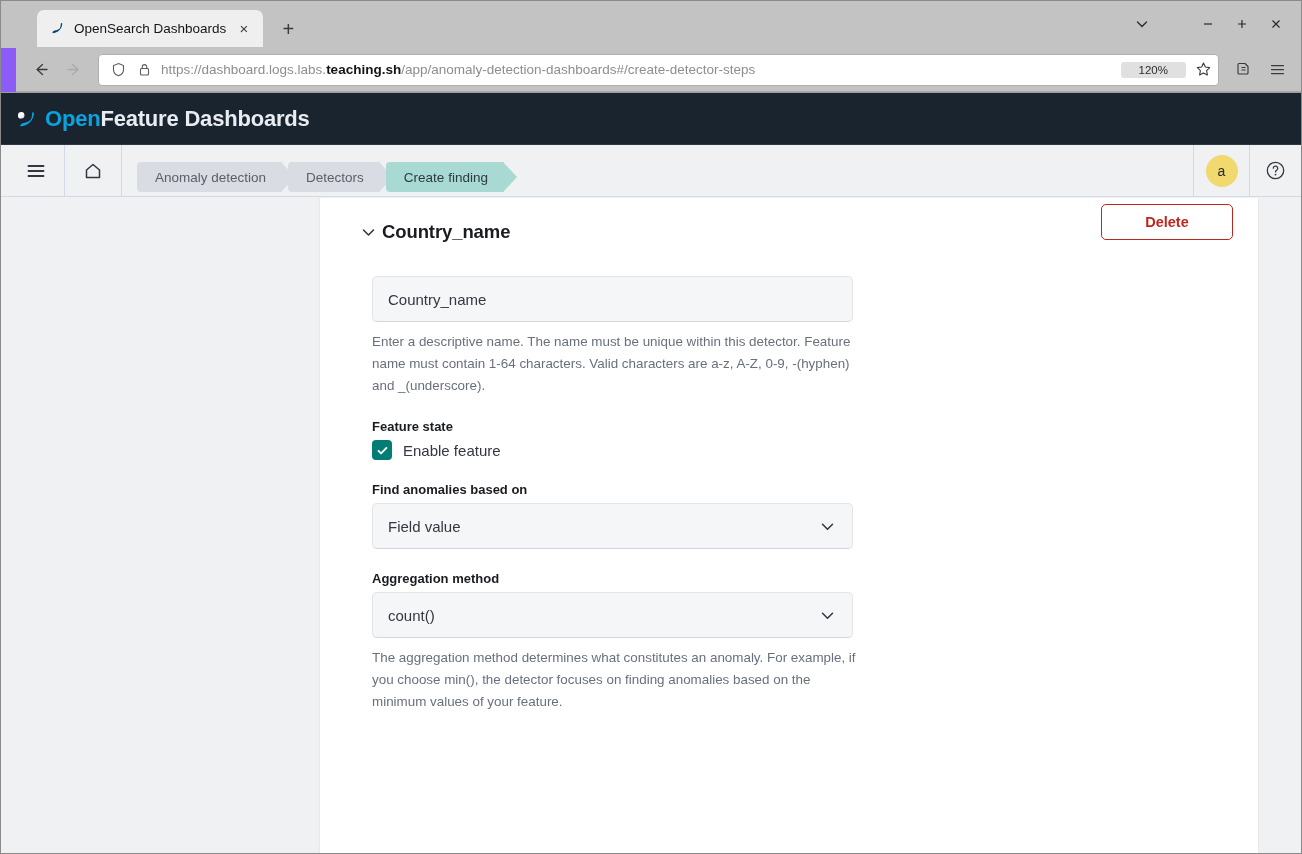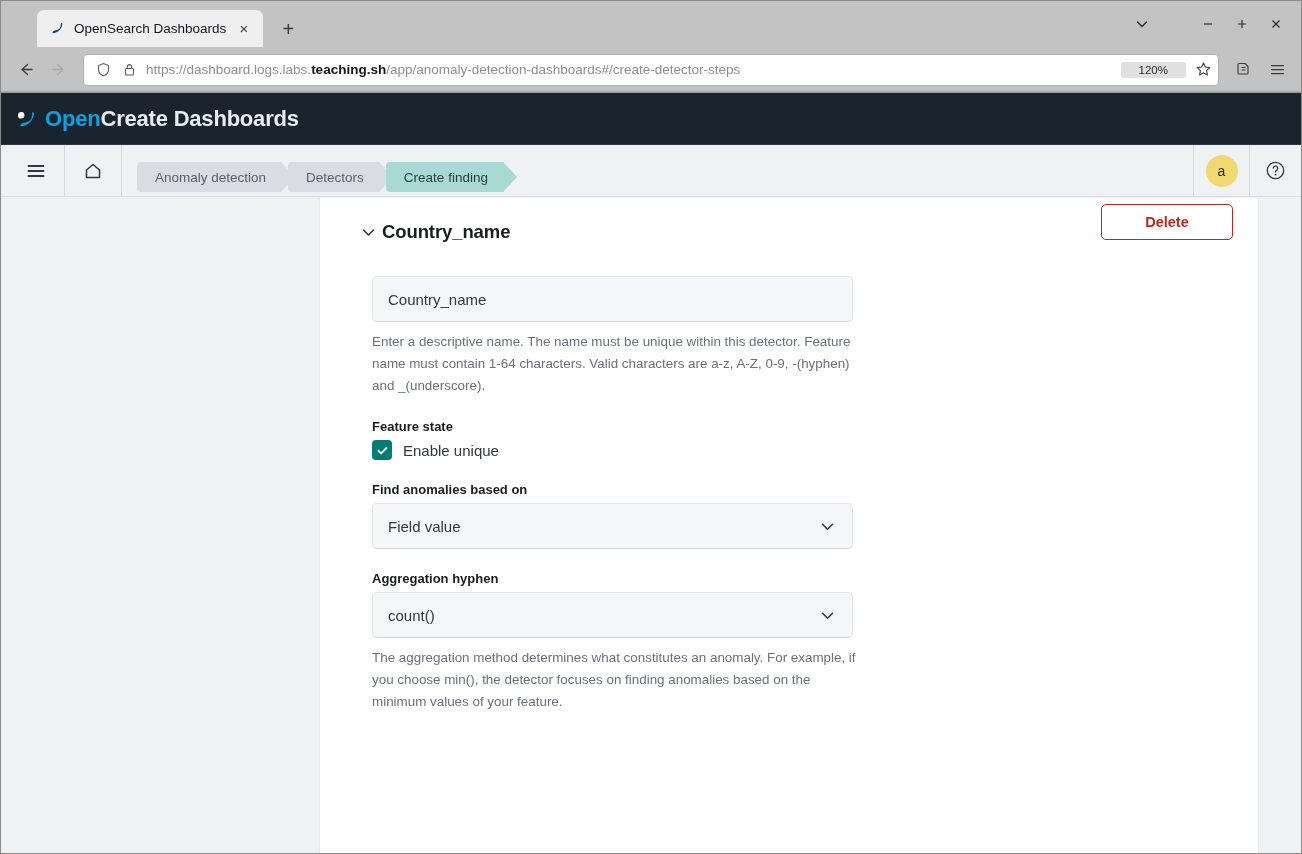--- a/index.html
+++ b/index.html
@@ -62,20 +62,21 @@
     color: #2b2b2b;
   }
   .win-btn.chev { margin-right: 32px; }
 
   .navbar {
     height: 44px; flex: 0 0 44px;
     background: #c3c3c3;
     display: flex; align-items: center;
     padding: 0 8px; gap: 2px;
     border-bottom: 1px solid #a9a9a9;
+    margin-left: 15px;
   }
   .nav-icon-btn {
     width: 32px; height: 32px; flex: 0 0 32px;
     display: flex; align-items: center; justify-content: center;
     color: #4b4b4b; border-radius: 4px;
   }
   .nav-icon-btn.disabled { color: #a0a0a0; }
   .urlbar {
     flex: 1; height: 32px; margin: 0 6px;
     background: #ffffff; border: 1px solid #b0b0b0;
@@ -330,21 +331,21 @@
     <div class="os-header">
       <div class="os-logo">
         <span class="os-logo-mark">
           <svg width="24" height="24" viewBox="0 0 24 24">
             <path d="M19 5.5c0 7.6-6.2 13.8-13.8 13.8 0-1.9 1.4-2.9 3.3-3.3 3.3-.7 6.6-1.4 7.9-4.7.6-1.4.7-3.3.7-5.8z" fill="#0aa3e0"></path>
             <circle cx="6.2" cy="8.3" r="3.2" fill="#ffffff" opacity="0.92"></circle>
             <circle cx="6.2" cy="8.3" r="3.2" fill="#1a242f" opacity="0.0"></circle>
             <path d="M3.2 8.3a3 3 0 015.9-.7 4.3 4.3 0 00-3.6 4.1A3 3 0 013.2 8.3z" fill="#ffffff"></path>
           </svg>
         </span>
-        <span class="os-logo-text"><span class="open">Open</span><span class="rest">Create Dashboards</span></span>
+        <span class="os-logo-text"><span class="open">Open</span><span class="rest">Feature Dashboards</span></span>
       </div>
     </div>
 
     <div class="os-nav">
       <div class="nav-btn">
         <svg width="20" height="20" viewBox="0 0 20 20">
             <path d="M2.5 5h15M2.5 10h15M2.5 15h15" stroke="#343741" stroke-width="1.9" stroke-linecap="round"></path>
           </svg>
       </div>
       <div class="nav-sep"></div>
@@ -406,42 +407,42 @@
           <div class="gap-lg"></div>
 
           <div class="form-row">
             <label class="field-label">Feature state</label>
             <div class="checkbox-row">
               <span class="checkbox">
                 <svg width="13" height="13" viewBox="0 0 13 13">
                     <path d="M2.5 6.8l2.6 2.6 5.3-5.5" stroke="#ffffff" stroke-width="1.9" fill="none" stroke-linecap="round" stroke-linejoin="round"></path>
                   </svg>
               </span>
-              <span class="checkbox-label">Enable unique</span>
+              <span class="checkbox-label">Enable feature</span>
             </div>
           </div>
 
           <div class="gap-lg"></div>
 
           <div class="form-row">
             <label class="field-label">Find anomalies based on</label>
             <div class="input-box">
               <span class="val">Field value</span>
               <span class="select-chev">
                 <svg width="17" height="17" viewBox="0 0 17 17">
                     <path d="M3.5 6.3l5 5 5-5" stroke="#343741" stroke-width="1.55" fill="none" stroke-linecap="round" stroke-linejoin="round"></path>
                   </svg>
               </span>
             </div>
           </div>
 
           <div class="gap-lg"></div>
 
           <div class="form-row">
-            <label class="field-label">Aggregation hyphen</label>
+            <label class="field-label">Aggregation method</label>
             <div class="input-box">
               <span class="val">count()</span>
               <span class="select-chev">
                 <svg width="17" height="17" viewBox="0 0 17 17">
                     <path d="M3.5 6.3l5 5 5-5" stroke="#343741" stroke-width="1.55" fill="none" stroke-linecap="round" stroke-linejoin="round"></path>
                   </svg>
               </span>
             </div>
             <div class="help-text">The aggregation method determines what constitutes an anomaly. For example, if you choose min(), the detector focuses on finding anomalies based on the minimum values of your feature.</div>
           </div>

